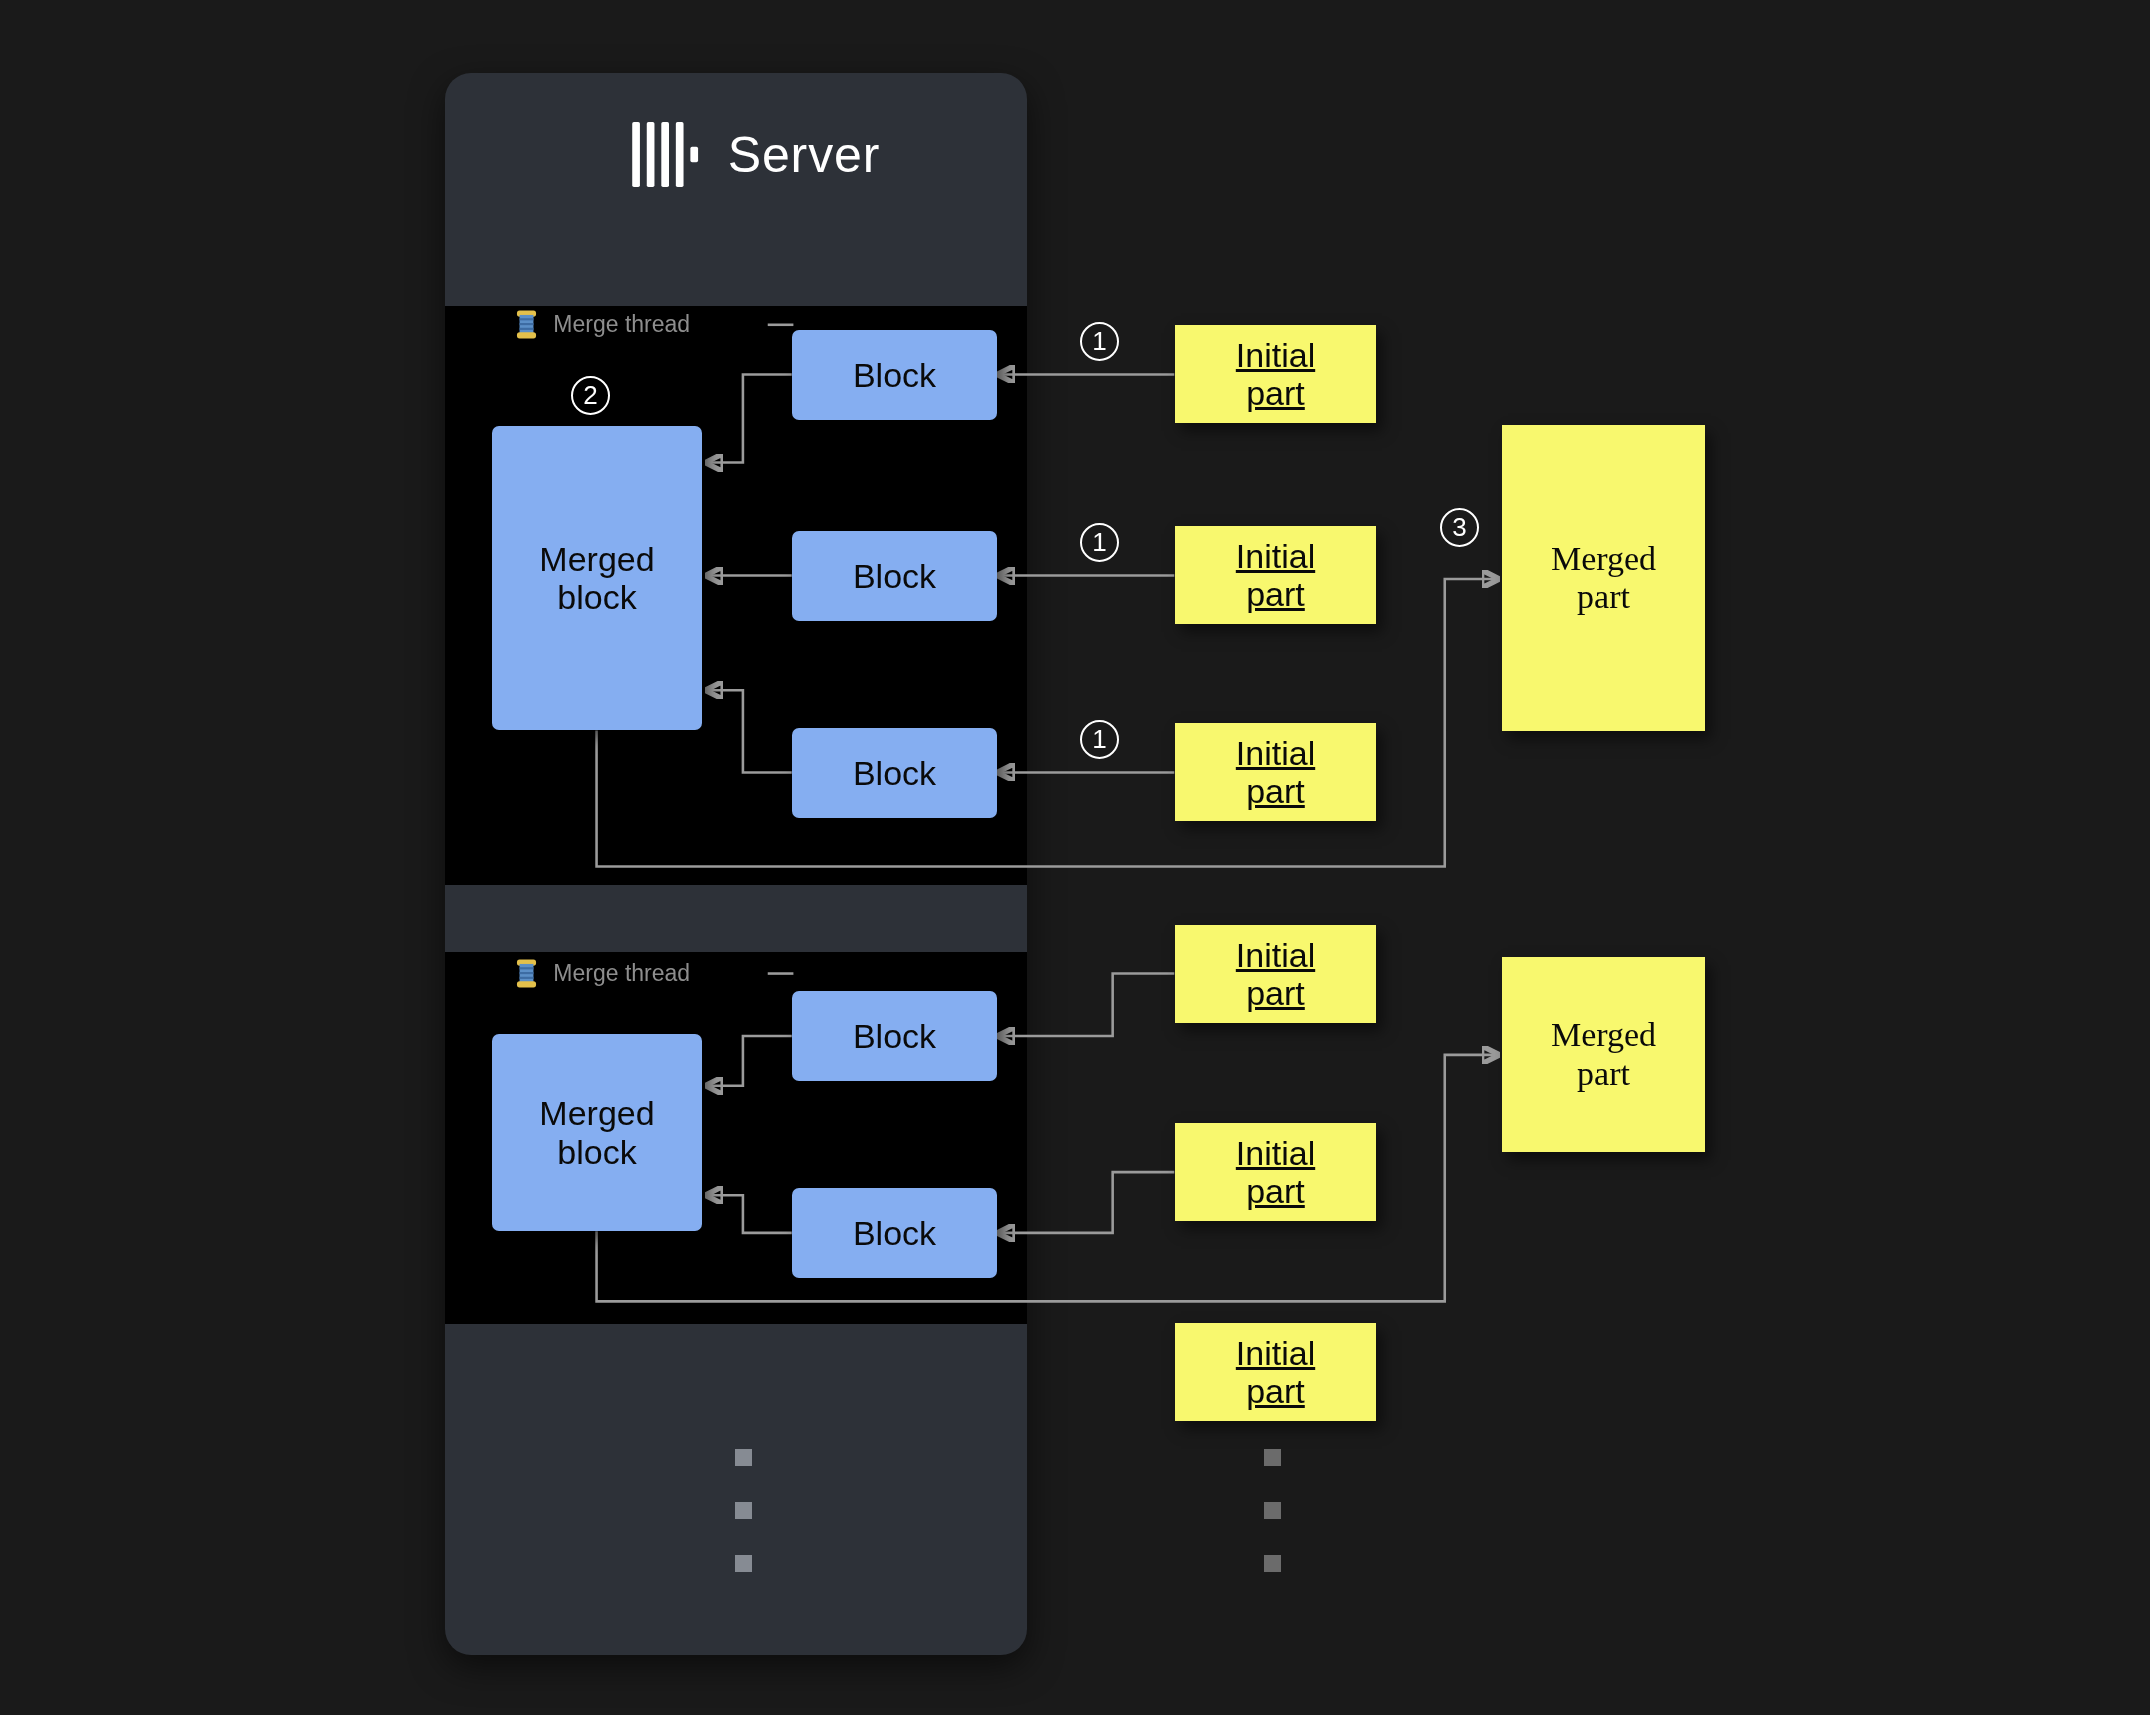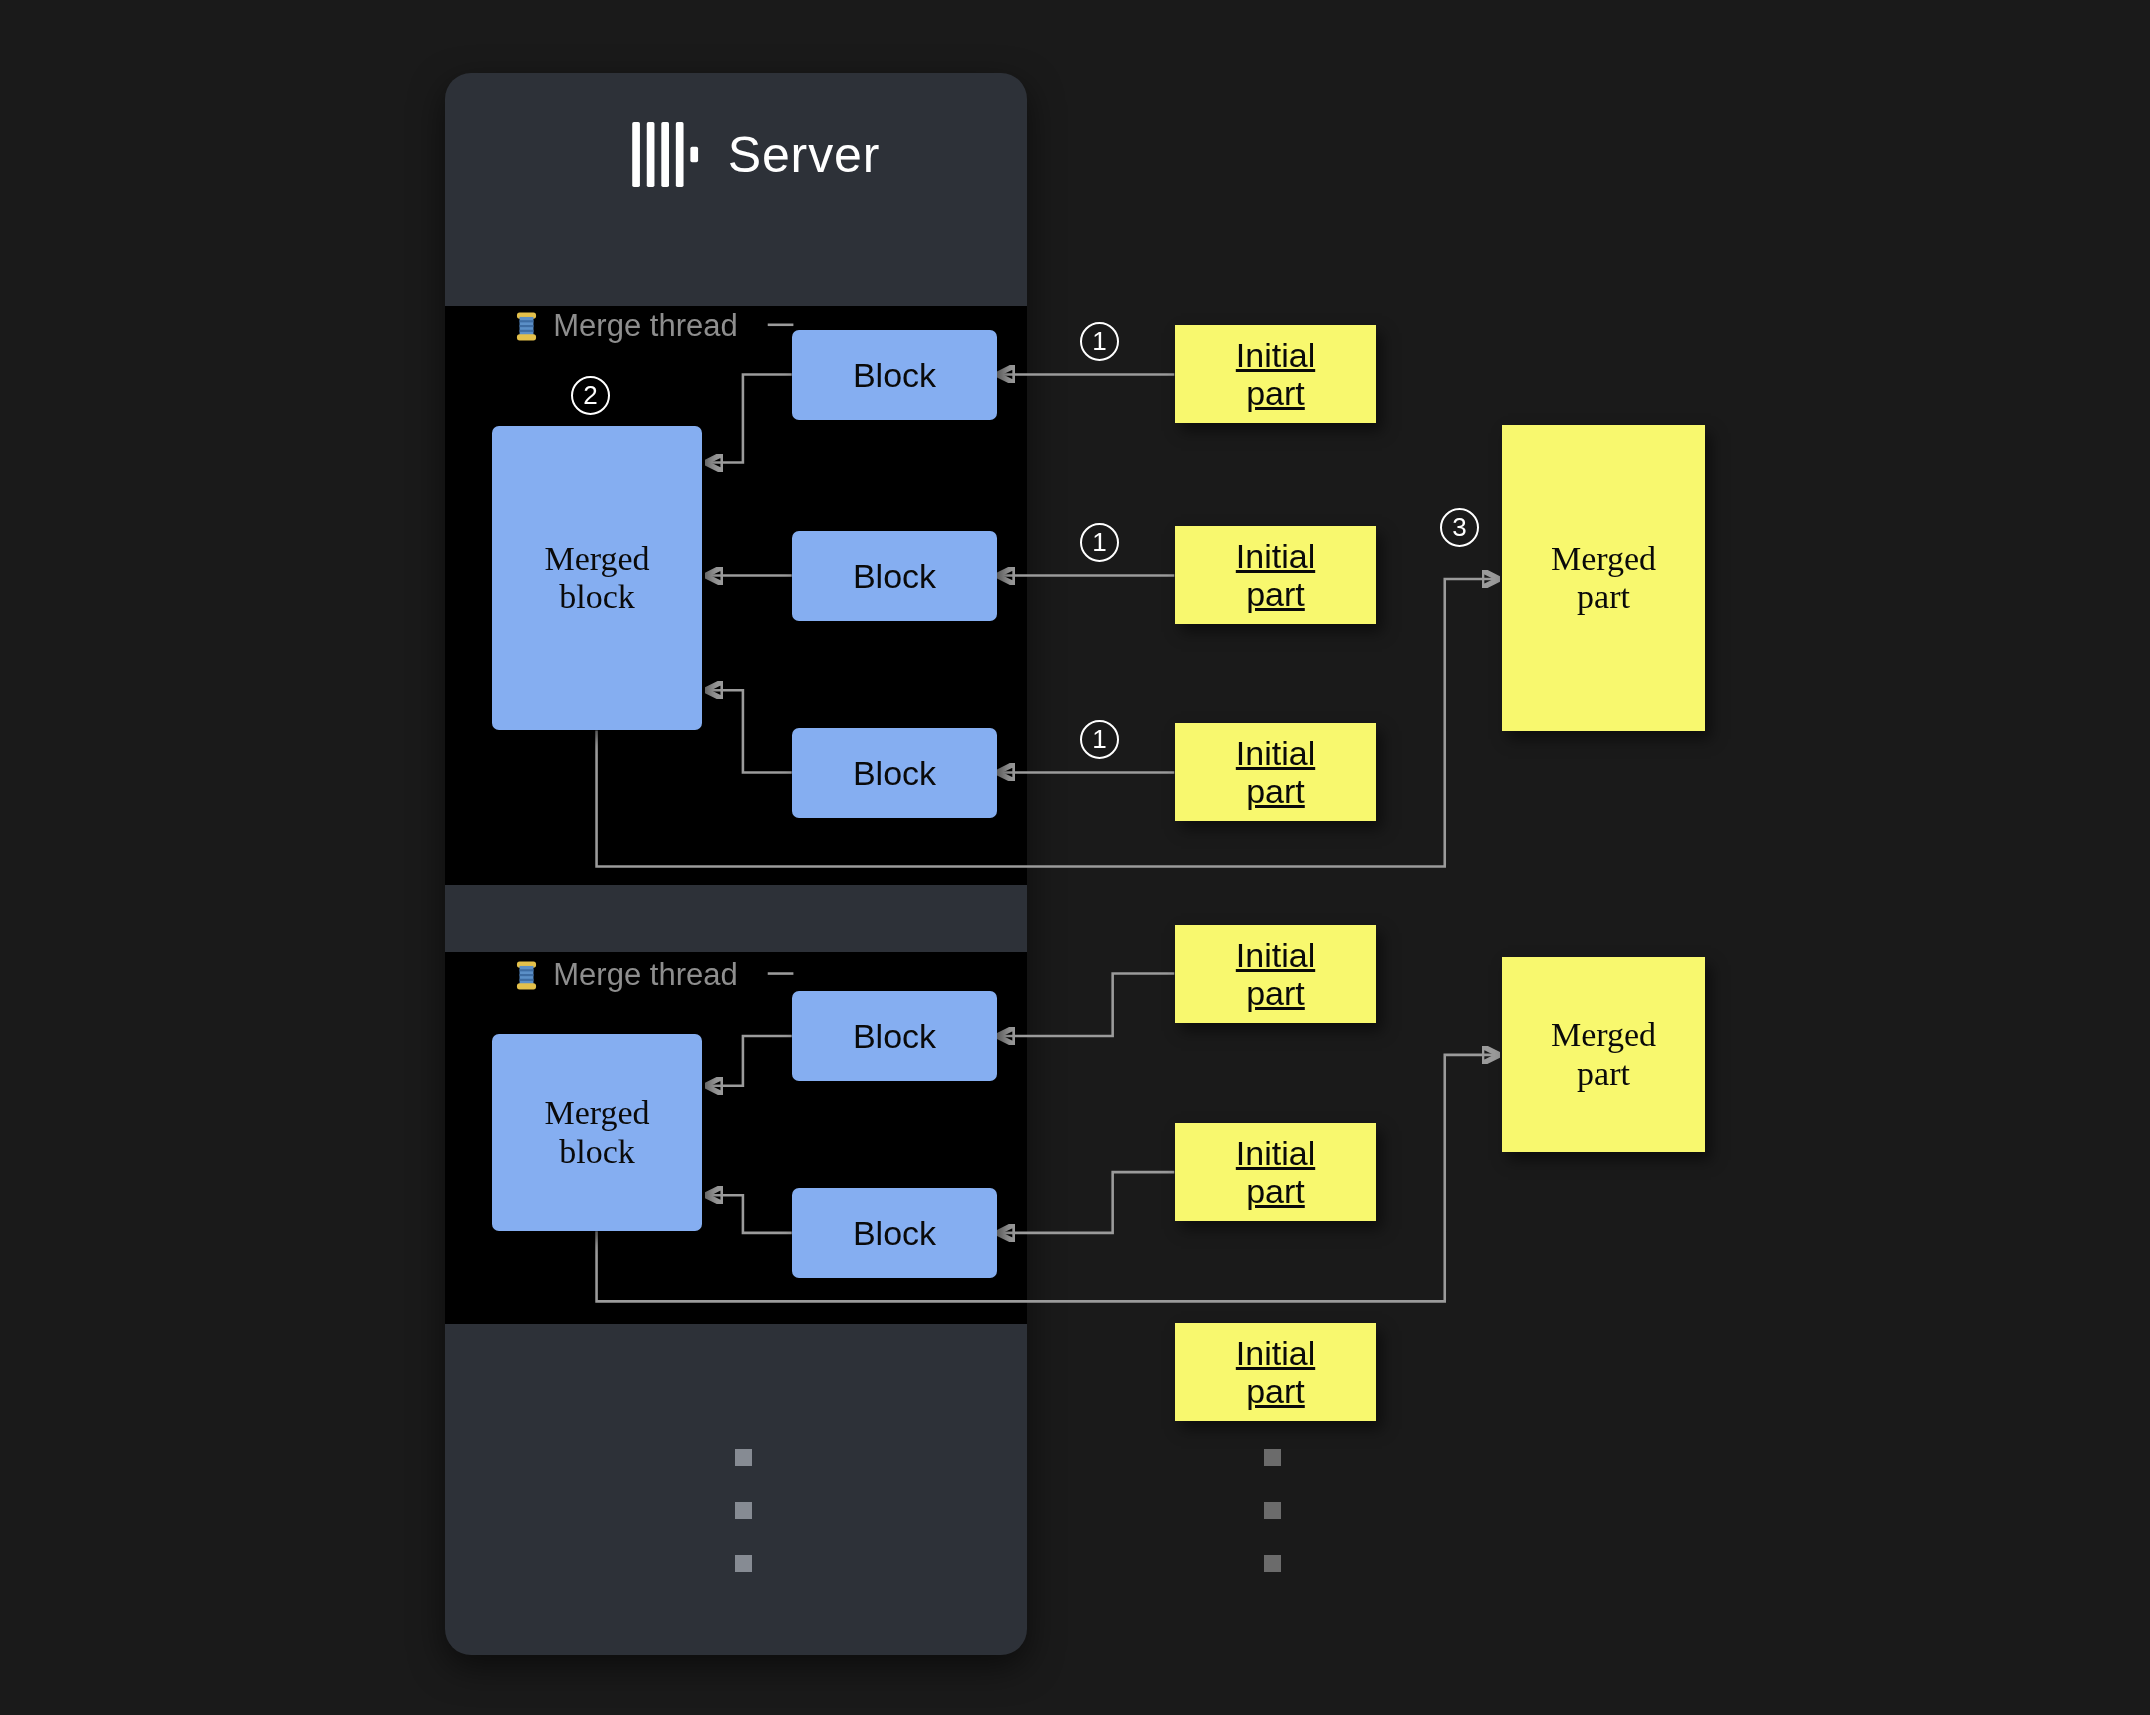--- a/index.html
+++ b/index.html
@@ -44,21 +44,21 @@
     background: var(--section-bg, #000000);
   }
   .s1 { top: 306px; height: 579px; }
   .s2 { top: 952px; height: 372px; }
   .thread-label {
     position: absolute;
     display: flex;
     align-items: center;
     gap: 10.3px;
     color: var(--thread-label, #8e8e8e);
-    font-size: 31px;
+    font-size: 23px;
   }
   .connectors {
     position: absolute;
     left: 0; top: 0;
     pointer-events: none;
   }
   .connectors path {
     fill: none;
     stroke: var(--line, #9b9b9b);
     stroke-width: 3;
@@ -71,21 +71,21 @@
     justify-content: center;
     text-align: center;
     color: var(--box-text, #0a0a0a);
     font-size: 34px;
     line-height: 1.12;
     box-shadow: 6px 7.7px 13.7px rgba(0,0,0,0.5);
   }
   .blue { background: var(--block-fill, #85aef1); border-radius: 7px; }
   .yellow { background: var(--part-fill, #f8f86e); }
   .box span { display: inline-block; }
-  .mb span { max-width: 141px; font-family: Liberation Serif, serif; }
+  .mb span { max-width: 141px; }
   .ip span { max-width: 120px; text-decoration: underline; }
   .mp span { max-width: 133px; font-family: Liberation Serif, serif; }
   .badge {
     position: absolute;
     width: 39px; height: 39px;
     box-sizing: border-box;
     border: 2.6px solid #ffffff;
     border-radius: 50%;
     color: #ffffff;
     display: flex;

